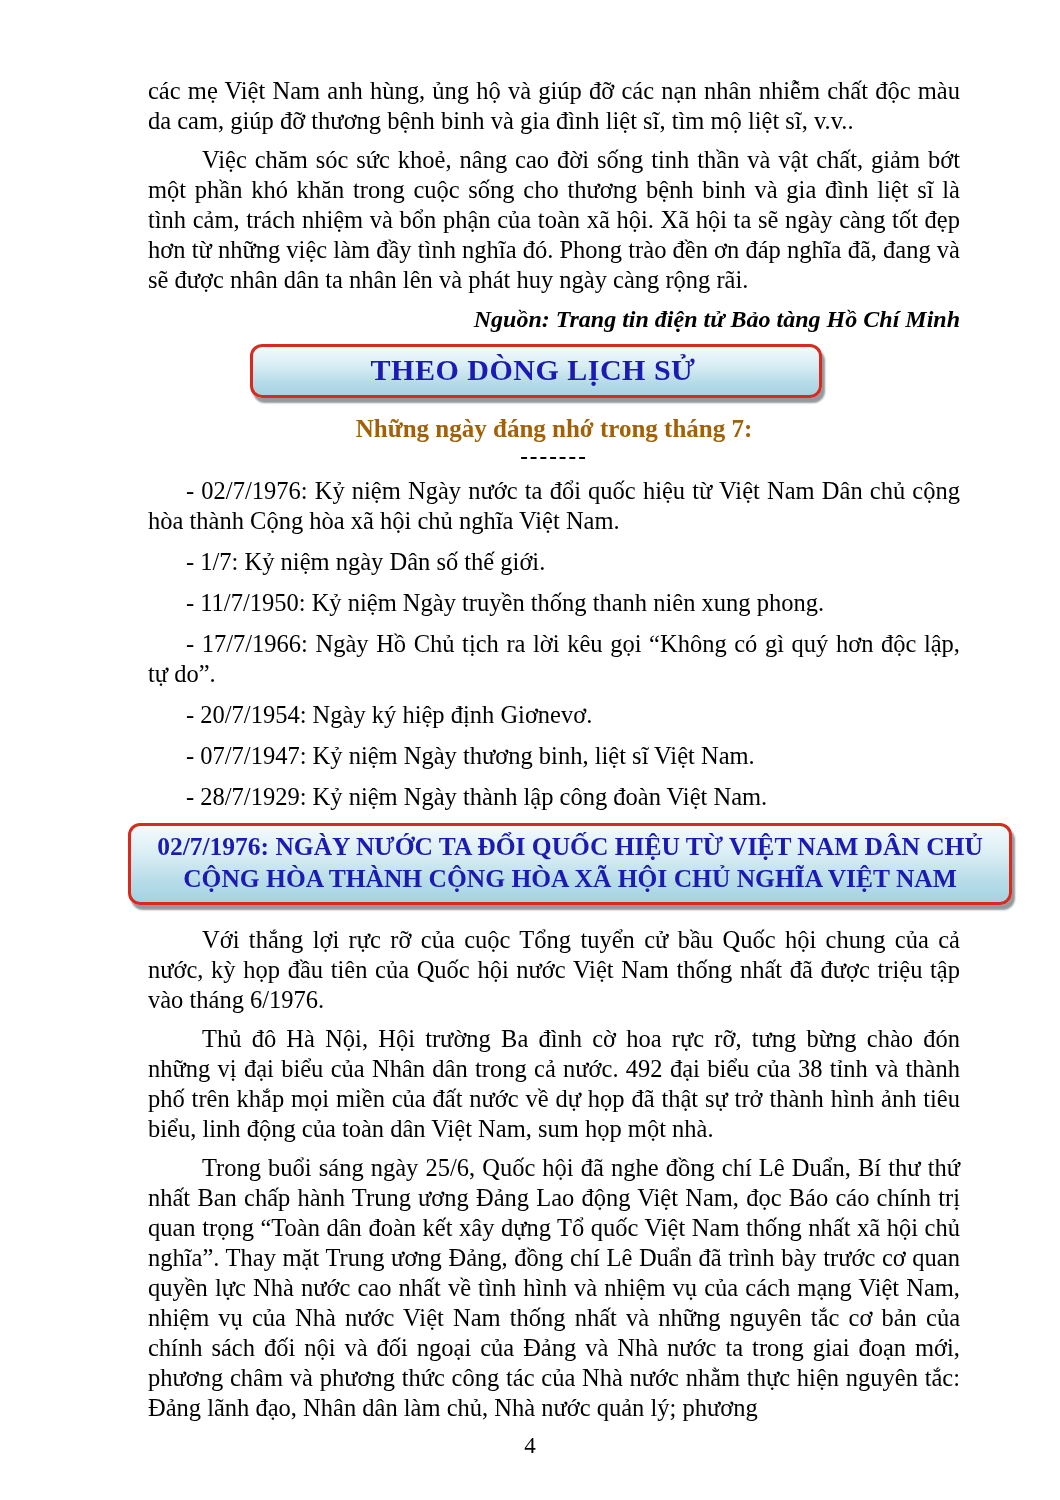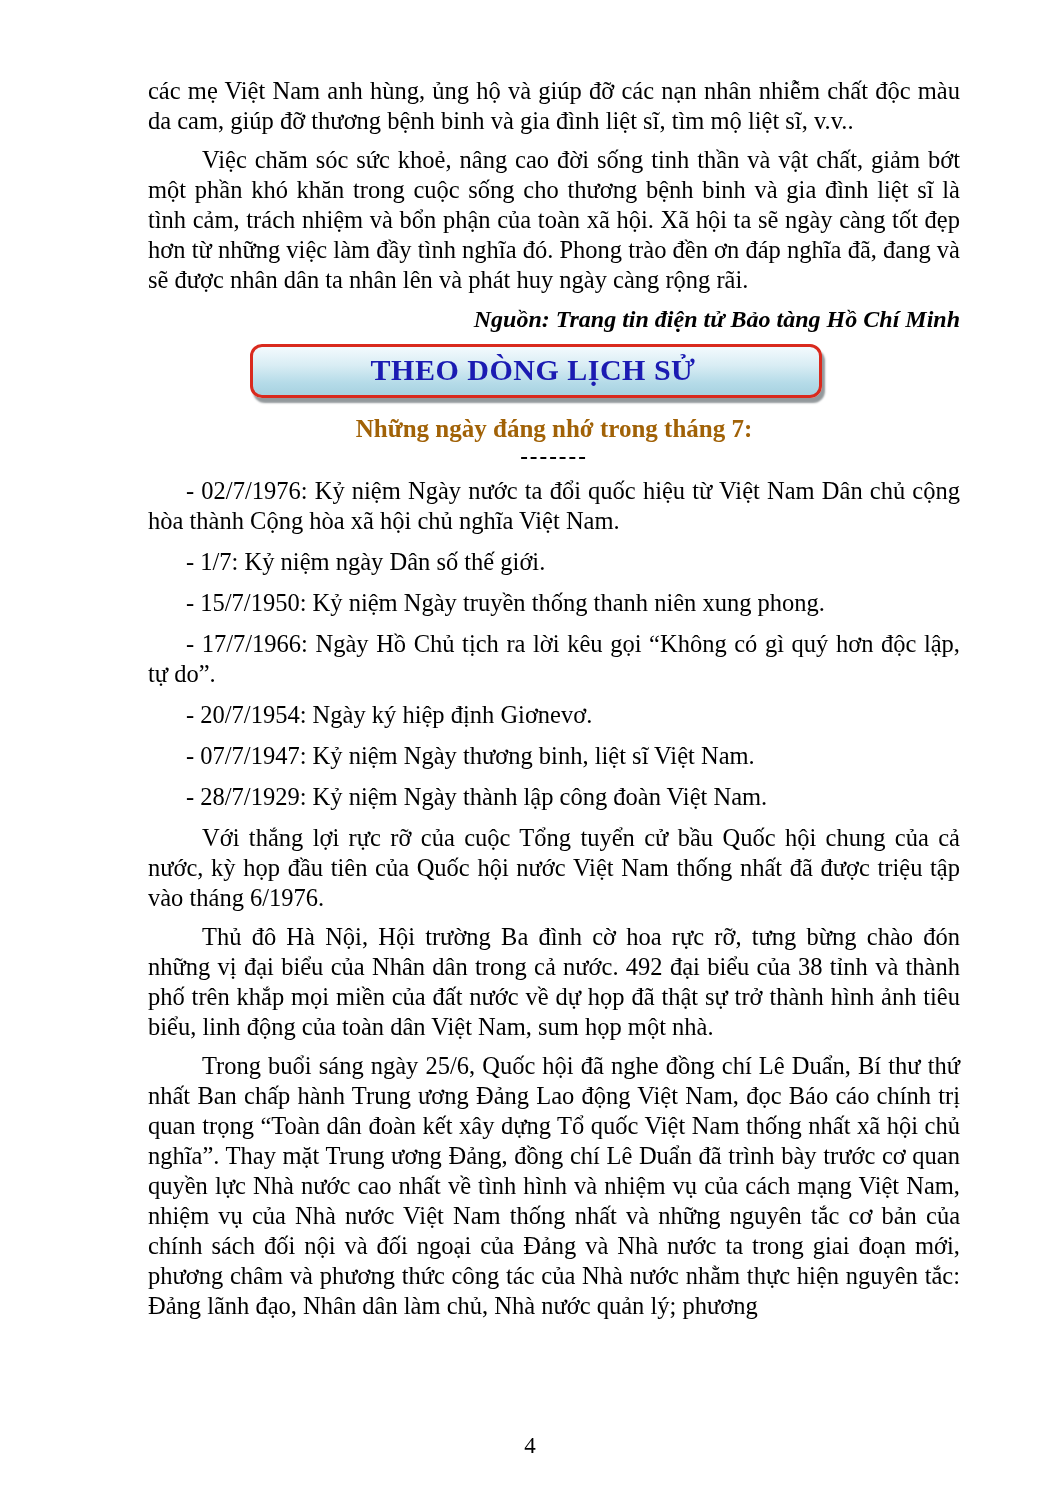--- a/index.html
+++ b/index.html
@@ -106,26 +106,27 @@
     <div class="source-line">Nguồn: Trang tin điện tử Bảo tàng Hồ Chí Minh</div>
 
     <div class="banner banner-history">THEO DÒNG LỊCH SỬ</div>
 
     <div class="subheading">Những ngày đáng nhớ trong tháng 7:</div>
 
     <div class="divider">-------</div>
 
     <p class="list-item">- 02/7/1976: Kỷ niệm Ngày nước ta đổi quốc hiệu từ Việt Nam Dân chủ cộng hòa thành Cộng hòa xã hội chủ nghĩa Việt Nam.</p>
     <p class="list-item">- 1/7: Kỷ niệm ngày Dân số thế giới.</p>
-    <p class="list-item">- 15/7/1950: Kỷ niệm Ngày truyền thống thanh niên xung phong.</p>
+    <p class="list-item">- 11/7/1950: Kỷ niệm Ngày truyền thống thanh niên xung phong.</p>
     <p class="list-item">- 17/7/1966: Ngày Hồ Chủ tịch ra lời kêu gọi “Không có gì quý hơn độc lập, tự do”.</p>
     <p class="list-item">- 20/7/1954: Ngày ký hiệp định Giơnevơ.</p>
     <p class="list-item">- 07/7/1947: Kỷ niệm Ngày thương binh, liệt sĩ Việt Nam.</p>
     <p class="list-item">- 28/7/1929: Kỷ niệm Ngày thành lập công đoàn Việt Nam.</p>
 
+    <div class="banner banner-article">02/7/1976: NGÀY NƯỚC TA ĐỔI QUỐC HIỆU TỪ VIỆT NAM DÂN CHỦ CỘNG HÒA THÀNH CỘNG HÒA XÃ HỘI CHỦ NGHĨA VIỆT NAM</div>
 
     <p class="para">Với thắng lợi rực rỡ của cuộc Tổng tuyển cử bầu Quốc hội chung của cả nước, kỳ họp đầu tiên của Quốc hội nước Việt Nam thống nhất đã được triệu tập vào tháng 6/1976.</p>
     <p class="para">Thủ đô Hà Nội, Hội trường Ba đình cờ hoa rực rỡ, tưng bừng chào đón những vị đại biểu của Nhân dân trong cả nước. 492 đại biểu của 38 tỉnh và thành phố trên khắp mọi miền của đất nước về dự họp đã thật sự trở thành hình ảnh tiêu biểu, linh động của toàn dân Việt Nam, sum họp một nhà.</p>
     <p class="para">Trong buổi sáng ngày 25/6, Quốc hội đã nghe đồng chí Lê Duẩn, Bí thư thứ nhất Ban chấp hành Trung ương Đảng Lao động Việt Nam, đọc Báo cáo chính trị quan trọng “Toàn dân đoàn kết xây dựng Tổ quốc Việt Nam thống nhất xã hội chủ nghĩa”. Thay mặt Trung ương Đảng, đồng chí Lê Duẩn đã trình bày trước cơ quan quyền lực Nhà nước cao nhất về tình hình và nhiệm vụ của cách mạng Việt Nam, nhiệm vụ của Nhà nước Việt Nam thống nhất và những nguyên tắc cơ bản của chính sách đối nội và đối ngoại của Đảng và Nhà nước ta trong giai đoạn mới, phương châm và phương thức công tác của Nhà nước nhằm thực hiện nguyên tắc: Đảng lãnh đạo, Nhân dân làm chủ, Nhà nước quản lý; phương</p>
 
   </div>
 
   <div class="page-number">4</div>
 </div>
 

